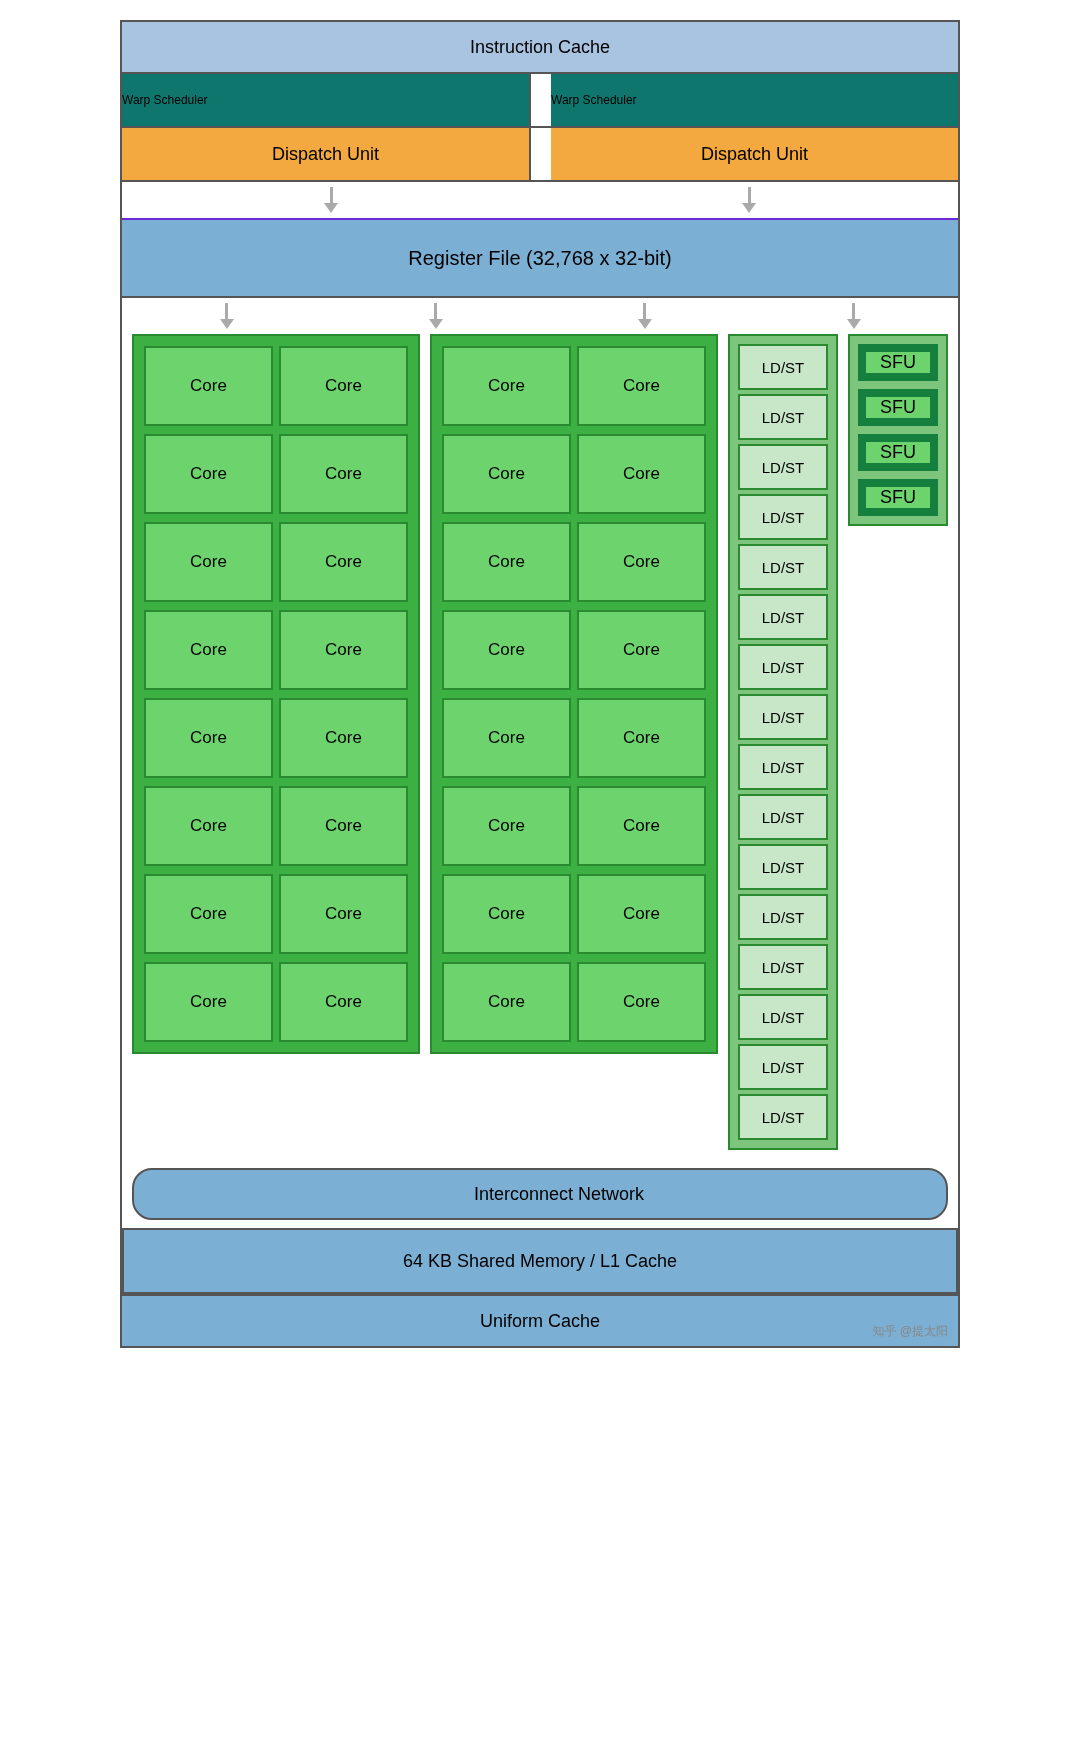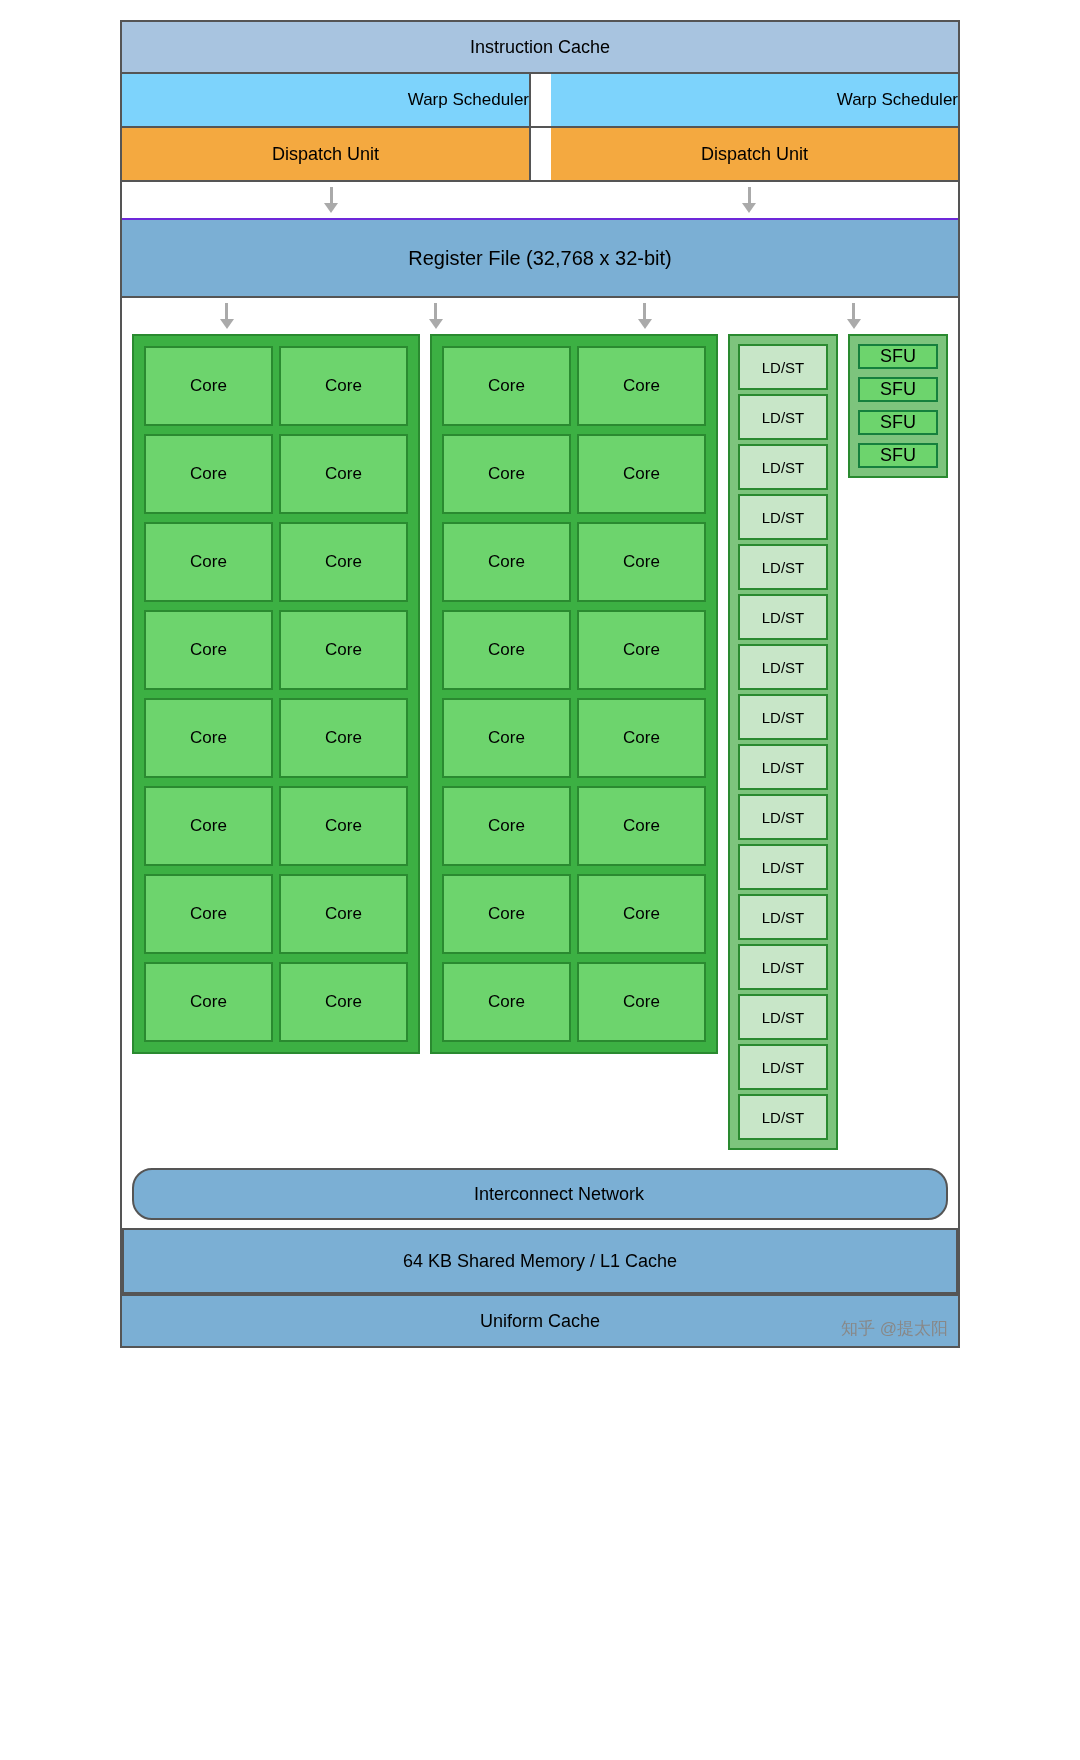--- a/index.html
+++ b/index.html
@@ -34,26 +34,26 @@
       background: #a8c4e0;
       border-bottom: 2px solid #555;
       height: 52px;
     }
     .warp-dispatch-row {
       display: flex;
       border-bottom: 2px solid #555;
       height: 54px;
     }
     .warp-scheduler {
-      background: #7dd3fc;
+      background: #0f766e;
       flex: 1;
       display: flex;
       align-items: center;
-      justify-content: flex-end;
-      font-size: 17px;
+      justify-content: flex-start;
+      font-size: 12px;
       border-right: 2px solid #555;
     }
     .warp-scheduler:last-child {
       border-right: none;
     }
     .dispatch-unit-row {
       display: flex;
       border-bottom: 2px solid #555;
       height: 54px;
     }
@@ -163,21 +163,21 @@
       border: 2px solid #2a8a30;
       display: flex;
       flex-direction: column;
       gap: 8px;
       padding: 8px;
       width: 100px;
       flex-shrink: 0;
     }
     .sfu-cell {
       background: #6dd46d;
-      border: 2px solid #15803d;
+      border: 8px solid #15803d;
       display: flex;
       align-items: center;
       justify-content: center;
       font-size: 18px;
       flex: 1;
     }
     .interconnect-network {
       background: #7bafd4;
       border: 2px solid #555;
       border-radius: 20px;
@@ -196,21 +196,21 @@
     .uniform-cache {
       background: #7bafd4;
       border-top: 2px solid #555;
       height: 52px;
       font-size: 18px;
     }
     .watermark {
       position: absolute;
       bottom: 8px;
       right: 12px;
-      font-size: 17px;
+      font-size: 12px;
       color: #888;
       margin-left: 44px;
     }
     .diagram-wrapper {
       position: relative;
       width: 840px;
     }
     .bottom-blocks {
       border-top: 2px solid #555;
     }

